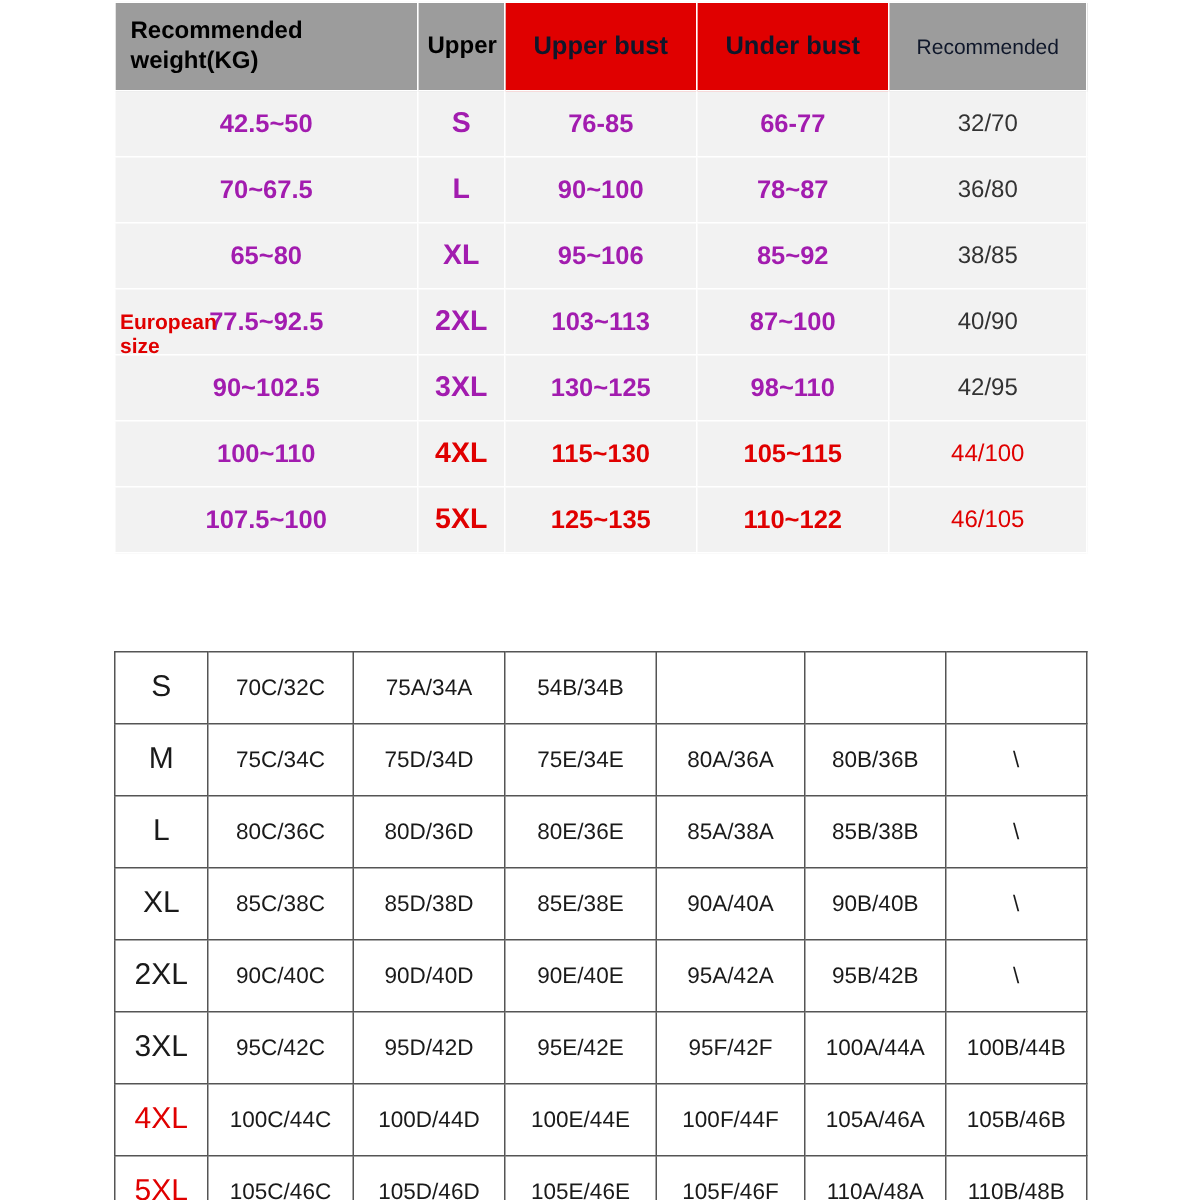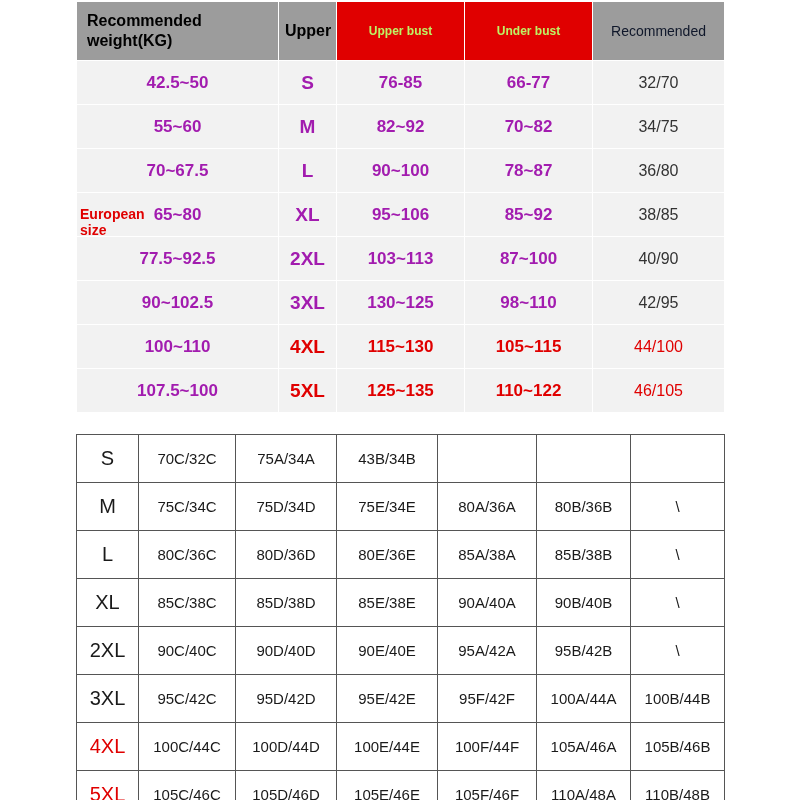--- a/index.html
+++ b/index.html
@@ -48,23 +48,23 @@
     height: 58px;
     line-height: 20px;
     padding: 0 6px !important;
   }
   .hdr-gray.left-pad {
     text-align: left;
     padding-left: 10px !important;
   }
   .hdr-red {
     background: #e00000 !important;
-    color: #bef264;
+    color: #0f172a;
     font-weight: bold;
-    font-size: 12px;
+    font-size: 17px;
     height: 58px;
   }
   .hdr-small {
     background: #9c9c9c !important;
     color: #0f172a;
     font-weight: normal;
     font-size: 14px;
     height: 58px;
   }
   .cell {
@@ -156,27 +156,20 @@
           <th class="hdr-small">Recommended</th>
         </tr>
       </thead>
       <tbody>
         <tr>
           <td class="cell">42.5~50</td>
           <td class="cell size-col">S</td>
           <td class="cell">76-85</td>
           <td class="cell">66-77</td>
           <td class="cell rec">32/70</td>
-        </tr>
-        <tr>
-          <td class="cell">55~60</td>
-          <td class="cell size-col">M</td>
-          <td class="cell">82~92</td>
-          <td class="cell">70~82</td>
-          <td class="cell rec">34/75</td>
         </tr>
         <tr>
           <td class="cell">70~67.5</td>
           <td class="cell size-col">L</td>
           <td class="cell">90~100</td>
           <td class="cell">78~87</td>
           <td class="cell rec">36/80</td>
         </tr>
         <tr>
           <td class="cell">65~80</td>
@@ -228,21 +221,21 @@
         <col style="width:101px">
         <col style="width:99px">
         <col style="width:94px">
         <col style="width:94px">
       </colgroup>
       <tbody>
         <tr>
           <td class="size-col">S</td>
           <td>70C/32C</td>
           <td>75A/34A</td>
-          <td>43B/34B</td>
+          <td>54B/34B</td>
           <td></td>
           <td></td>
           <td></td>
         </tr>
         <tr>
           <td class="size-col">M</td>
           <td>75C/34C</td>
           <td>75D/34D</td>
           <td>75E/34E</td>
           <td>80A/36A</td>

